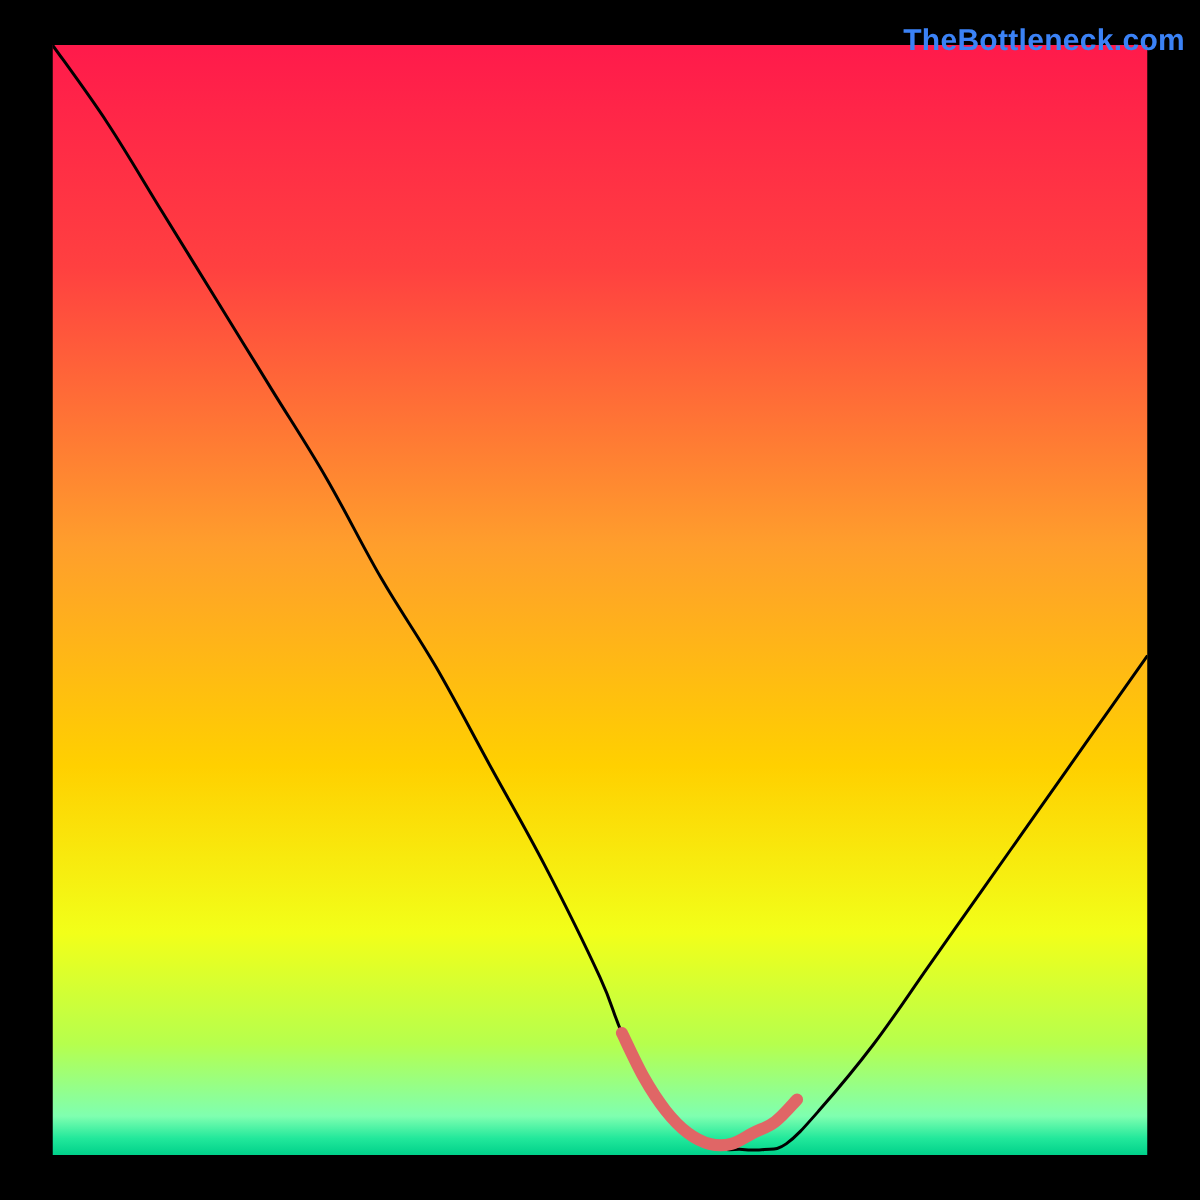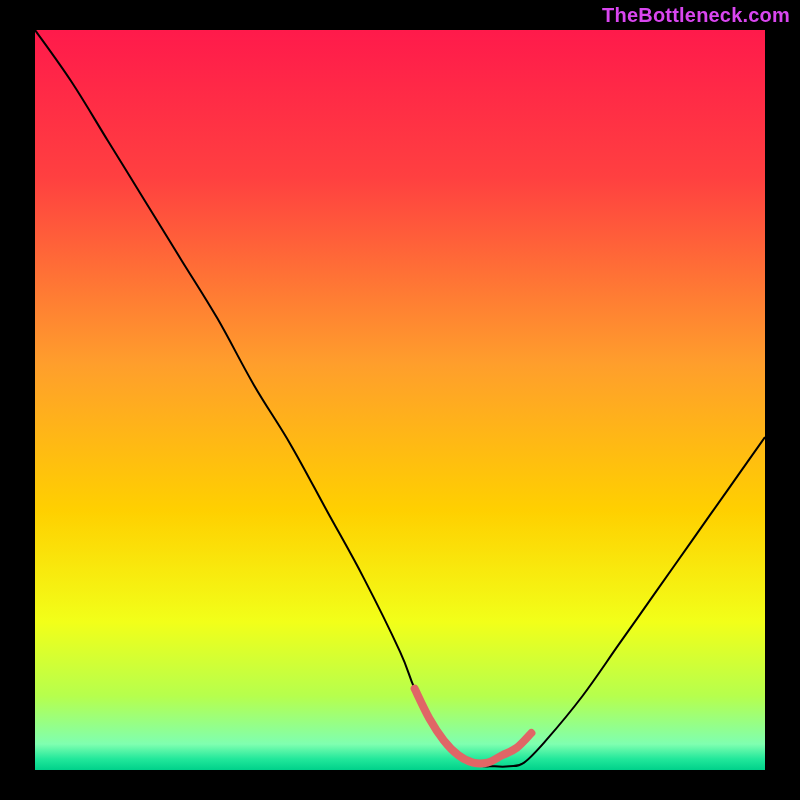--- a/index.html
+++ b/index.html
@@ -12,23 +12,23 @@
     overflow: hidden;
   }
   .frame {
     position: relative;
     width: 800px;
     height: 800px;
     background: #000;
   }
   .watermark {
     position: absolute;
-    top: 4px;
+    top: 16px;
     right: 10px;
-    color: #d946ef;
+    color: #3b82f6;
     font-size: 20px;
     font-weight: 600;
     letter-spacing: 0.2px;
     z-index: 5;
     user-select: none;
   }
   .plot {
     position: absolute;
     left: 35px;
     top: 30px;

